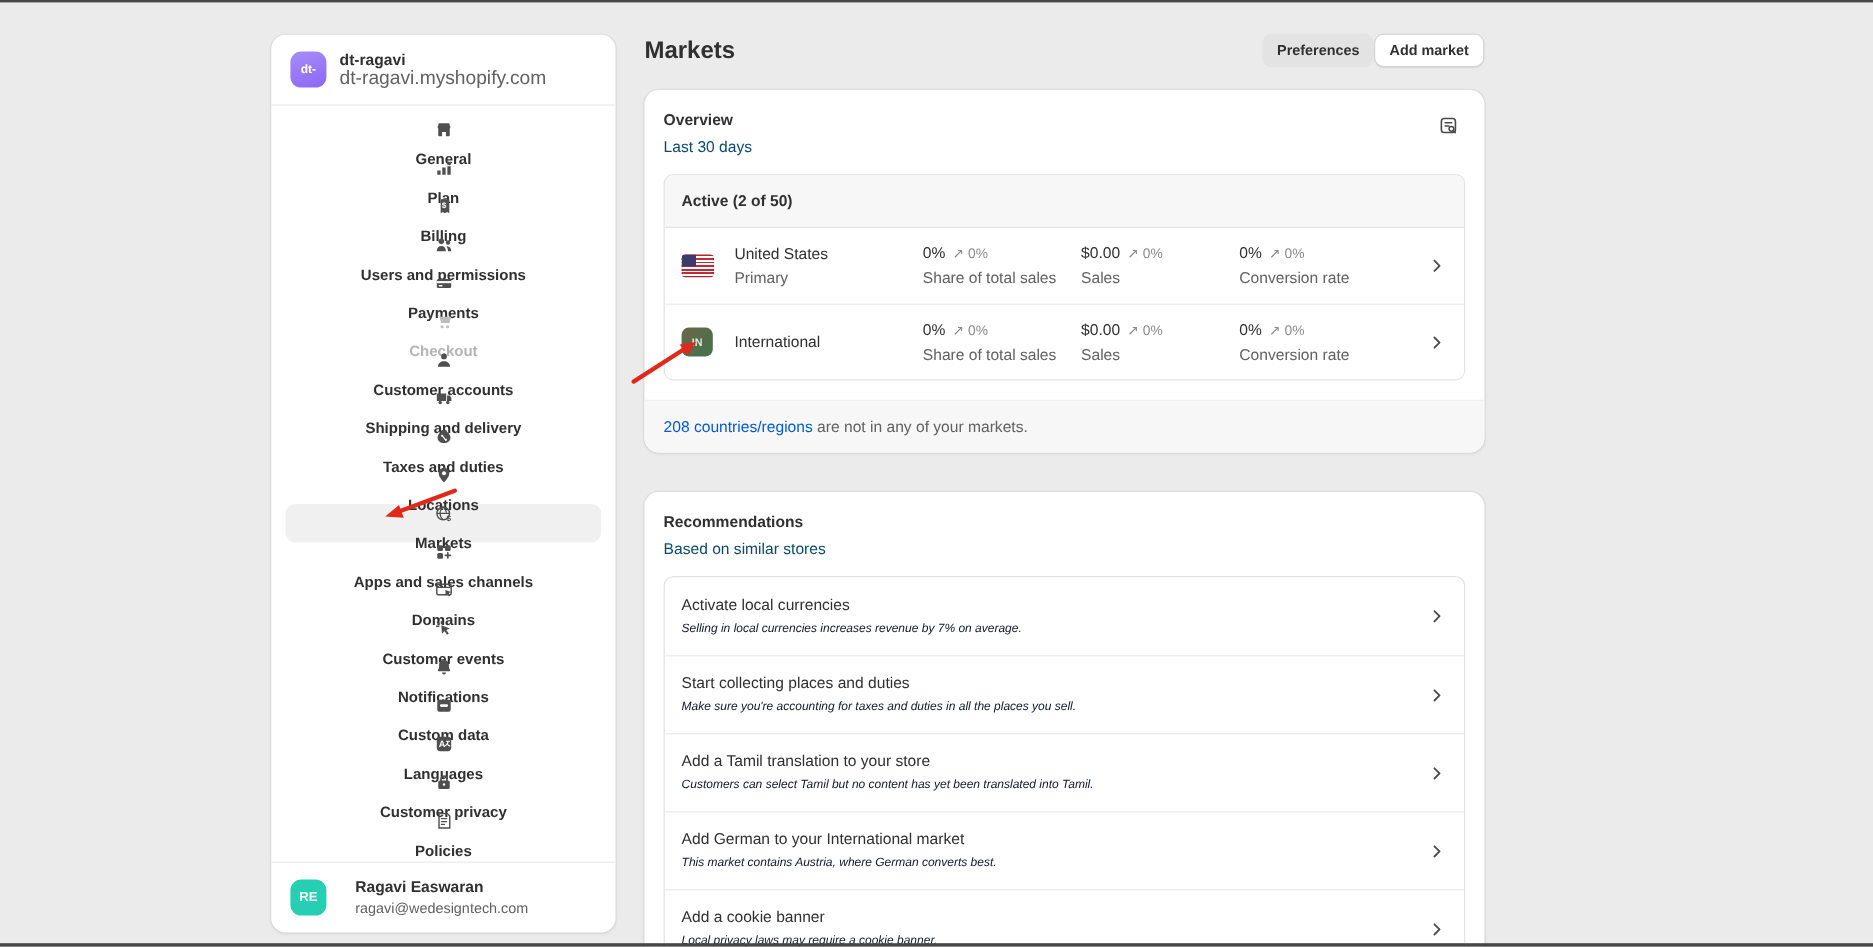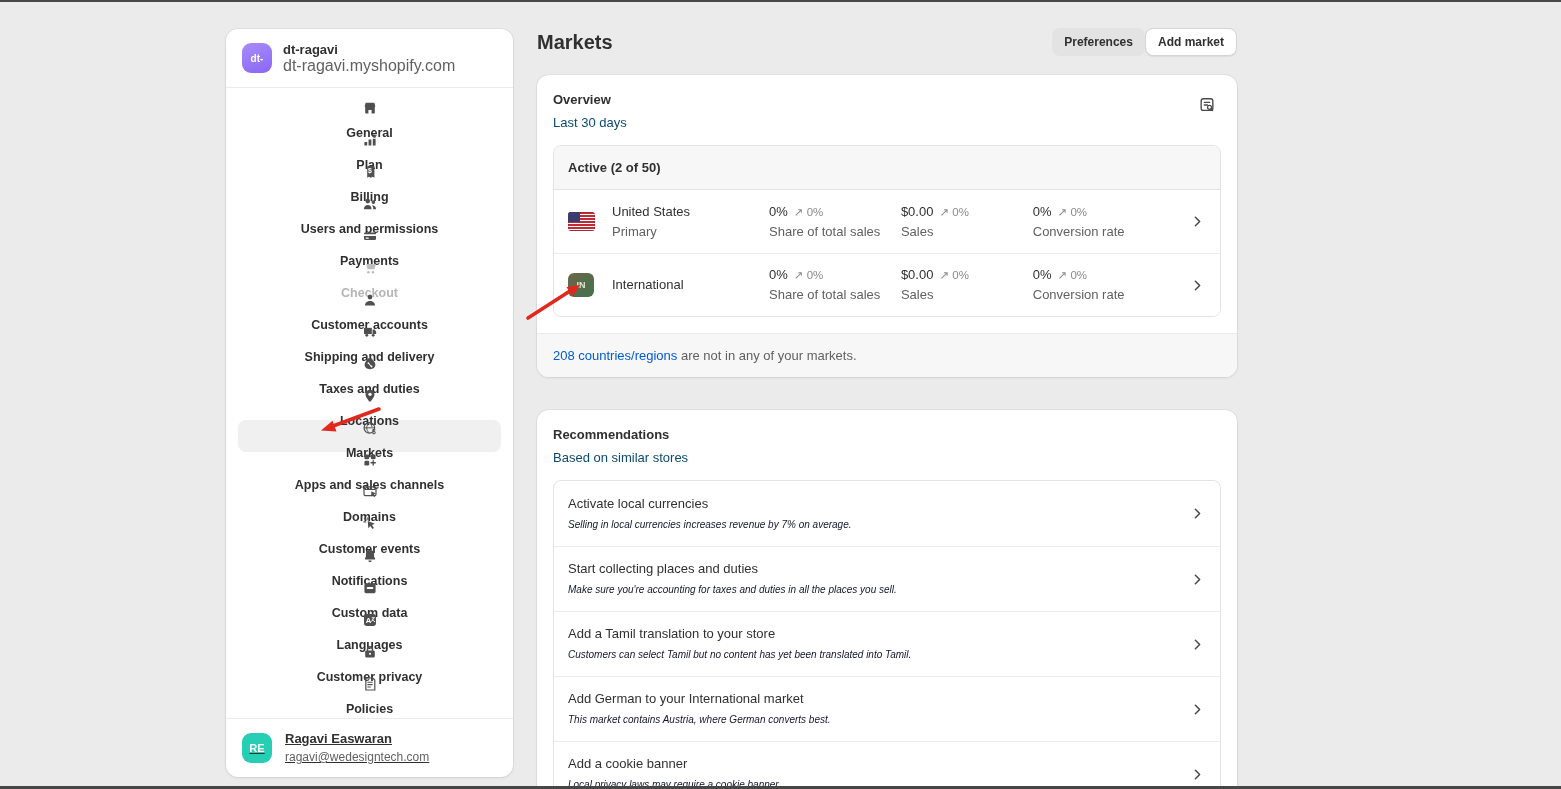--- a/index.html
+++ b/index.html
@@ -20,21 +20,21 @@
   .avatar-user{background:#26cfb4;font-size:11px;}
   .store-name{font-weight:bold;font-size:13px;line-height:16px;}
   .store-domain{font-size:16px;color:#616161;line-height:16px;margin-top:0;}
   .nav{flex:1;padding:12px 12px 0;}
   .nav-item{display:flex;align-items:center;gap:10px;height:32px;padding:0 8px;border-radius:8px;
             font-weight:600;font-size:12.5px;color:#303030;cursor:pointer;box-sizing:border-box;flex-direction:column;}
   .nav-item .ico{width:16px;height:16px;color:#4f4f4f;flex:0 0 auto;display:flex;align-items:center;}
   .nav-item.active{background:#f0f0f0;}
   .nav-item.disabled{color:#b5b5b5;}
   .nav-item.disabled .ico{color:#bdbdbd;}
-  .user-footer{border-top:1px solid #ebebeb;padding:12px 16px;display:flex;align-items:center;gap:13px;text-decoration:underline;}
+  .user-footer{border-top:1px solid #ebebeb;padding:12px 16px;display:flex;align-items:center;gap:24px;}
   .user-name{font-weight:bold;font-size:13px;line-height:16px;}
   .user-email{font-size:12px;color:#616161;line-height:16px;margin-top:2px;}
 
   
   .main-header{position:absolute;left:537px;top:22px;width:700px;height:40px;
                display:flex;align-items:center;justify-content:space-between;}
   .page-title{font-size:20px;font-weight:bold;}
   .header-actions{display:flex;gap:0;}
   .btn{height:28px;padding:0 12px;border-radius:8px;font-size:12px;font-weight:bold;
        display:flex;align-items:center;cursor:pointer;box-sizing:border-box;}

